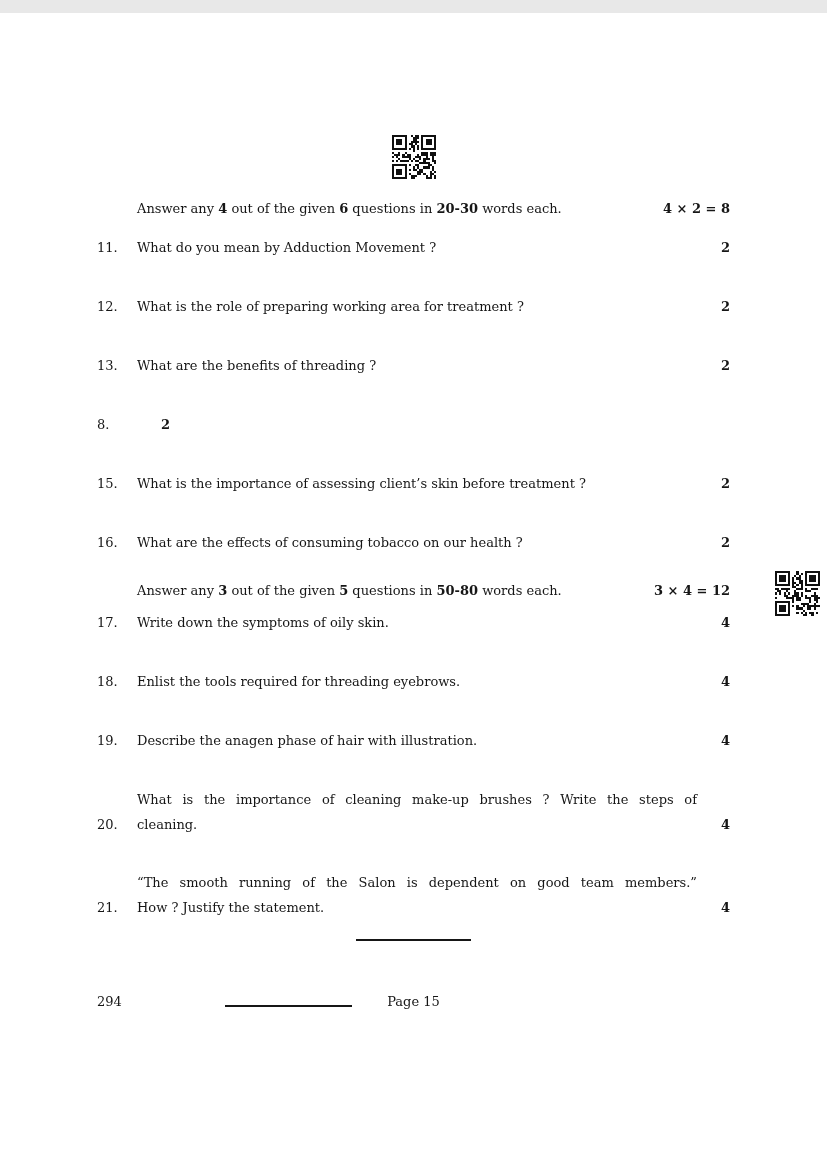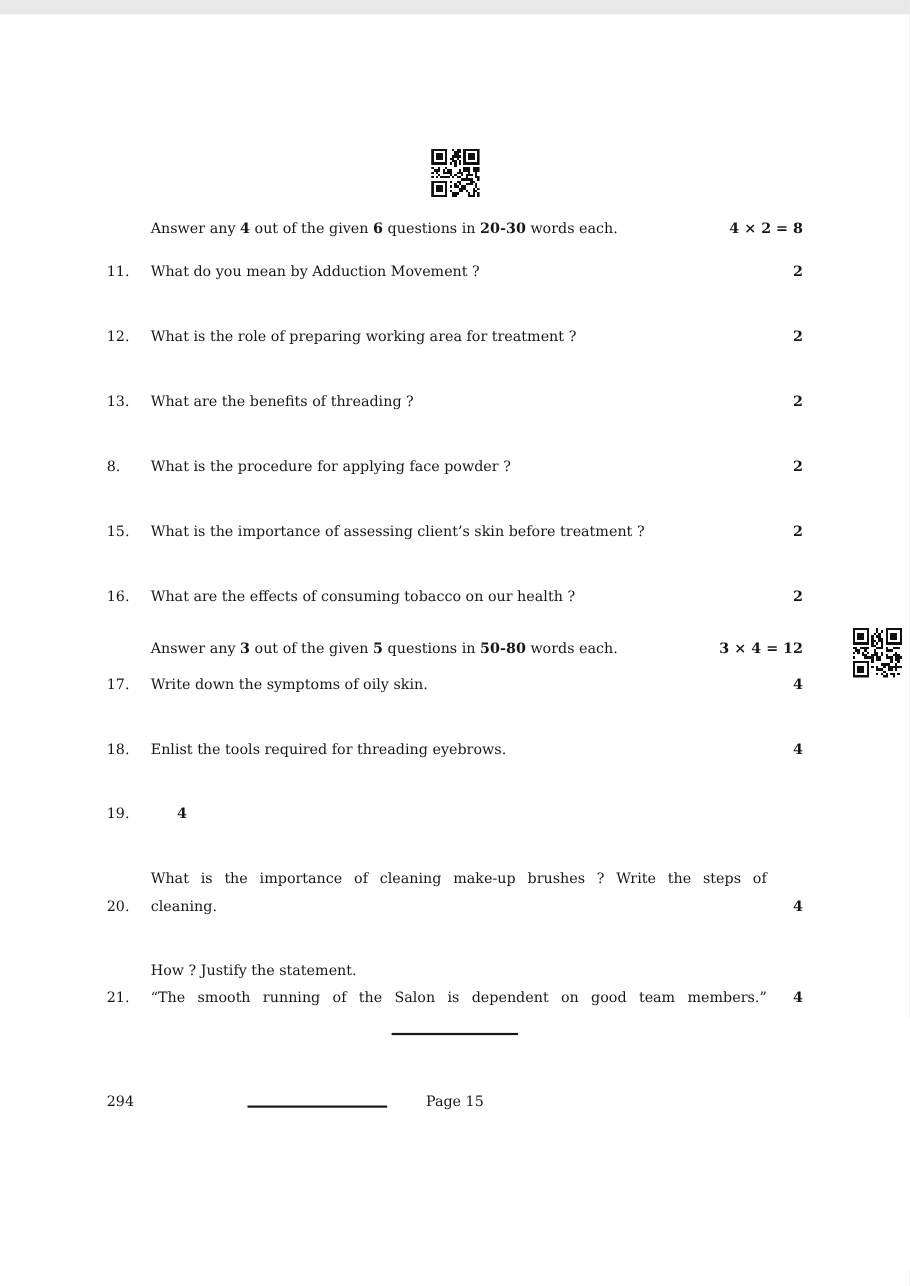--- a/index.html
+++ b/index.html
@@ -321,23 +321,20 @@
     <div class="q-row mt34">
       <div class="q-num">13.</div>
       <div class="q-body">
           <div class="line">What are the benefits of threading ?</div>
         </div>
       <div class="q-marks">2</div>
     </div>
 
     <div class="q-row mt34">
       <div class="q-num">8.</div>
-      <div class="q-body">
-          <div class="line">What is the procedure for applying face powder ?</div>
-        </div>
       <div class="q-marks">2</div>
     </div>
 
     <div class="q-row mt34">
       <div class="q-num">15.</div>
       <div class="q-body">
           <div class="line">What is the importance of assessing client’s skin before treatment ?</div>
         </div>
       <div class="q-marks">2</div>
     </div>
@@ -366,37 +363,40 @@
     <div class="q-row mt34">
       <div class="q-num">18.</div>
       <div class="q-body">
           <div class="line">Enlist the tools required for threading eyebrows.</div>
         </div>
       <div class="q-marks">4</div>
     </div>
 
     <div class="q-row mt34">
       <div class="q-num">19.</div>
+      <div class="q-body">
+          <div class="line">Describe the anagen phase of hair with illustration.</div>
+        </div>
       <div class="q-marks">4</div>
     </div>
 
     <div class="q-row mt34">
       <div class="q-num">20.</div>
       <div class="q-body">
         <div class="line justify">What is the importance of cleaning make-up brushes ? Write the steps of</div>
         <div class="line">cleaning.</div>
       </div>
       <div class="q-marks">4</div>
     </div>
 
     <div class="q-row mt33">
       <div class="q-num">21.</div>
       <div class="q-body">
+        <div class="line justify">“The smooth running of the Salon is dependent on good team members.”</div>
         <div class="line">How ? Justify the statement.</div>
-        <div class="line justify">“The smooth running of the Salon is dependent on good team members.”</div>
       </div>
       <div class="q-marks">4</div>
     </div>
 
     <div class="divider"></div>
 
   </div>
 
   <div class="footer">
     <span class="footer-code">294</span>

